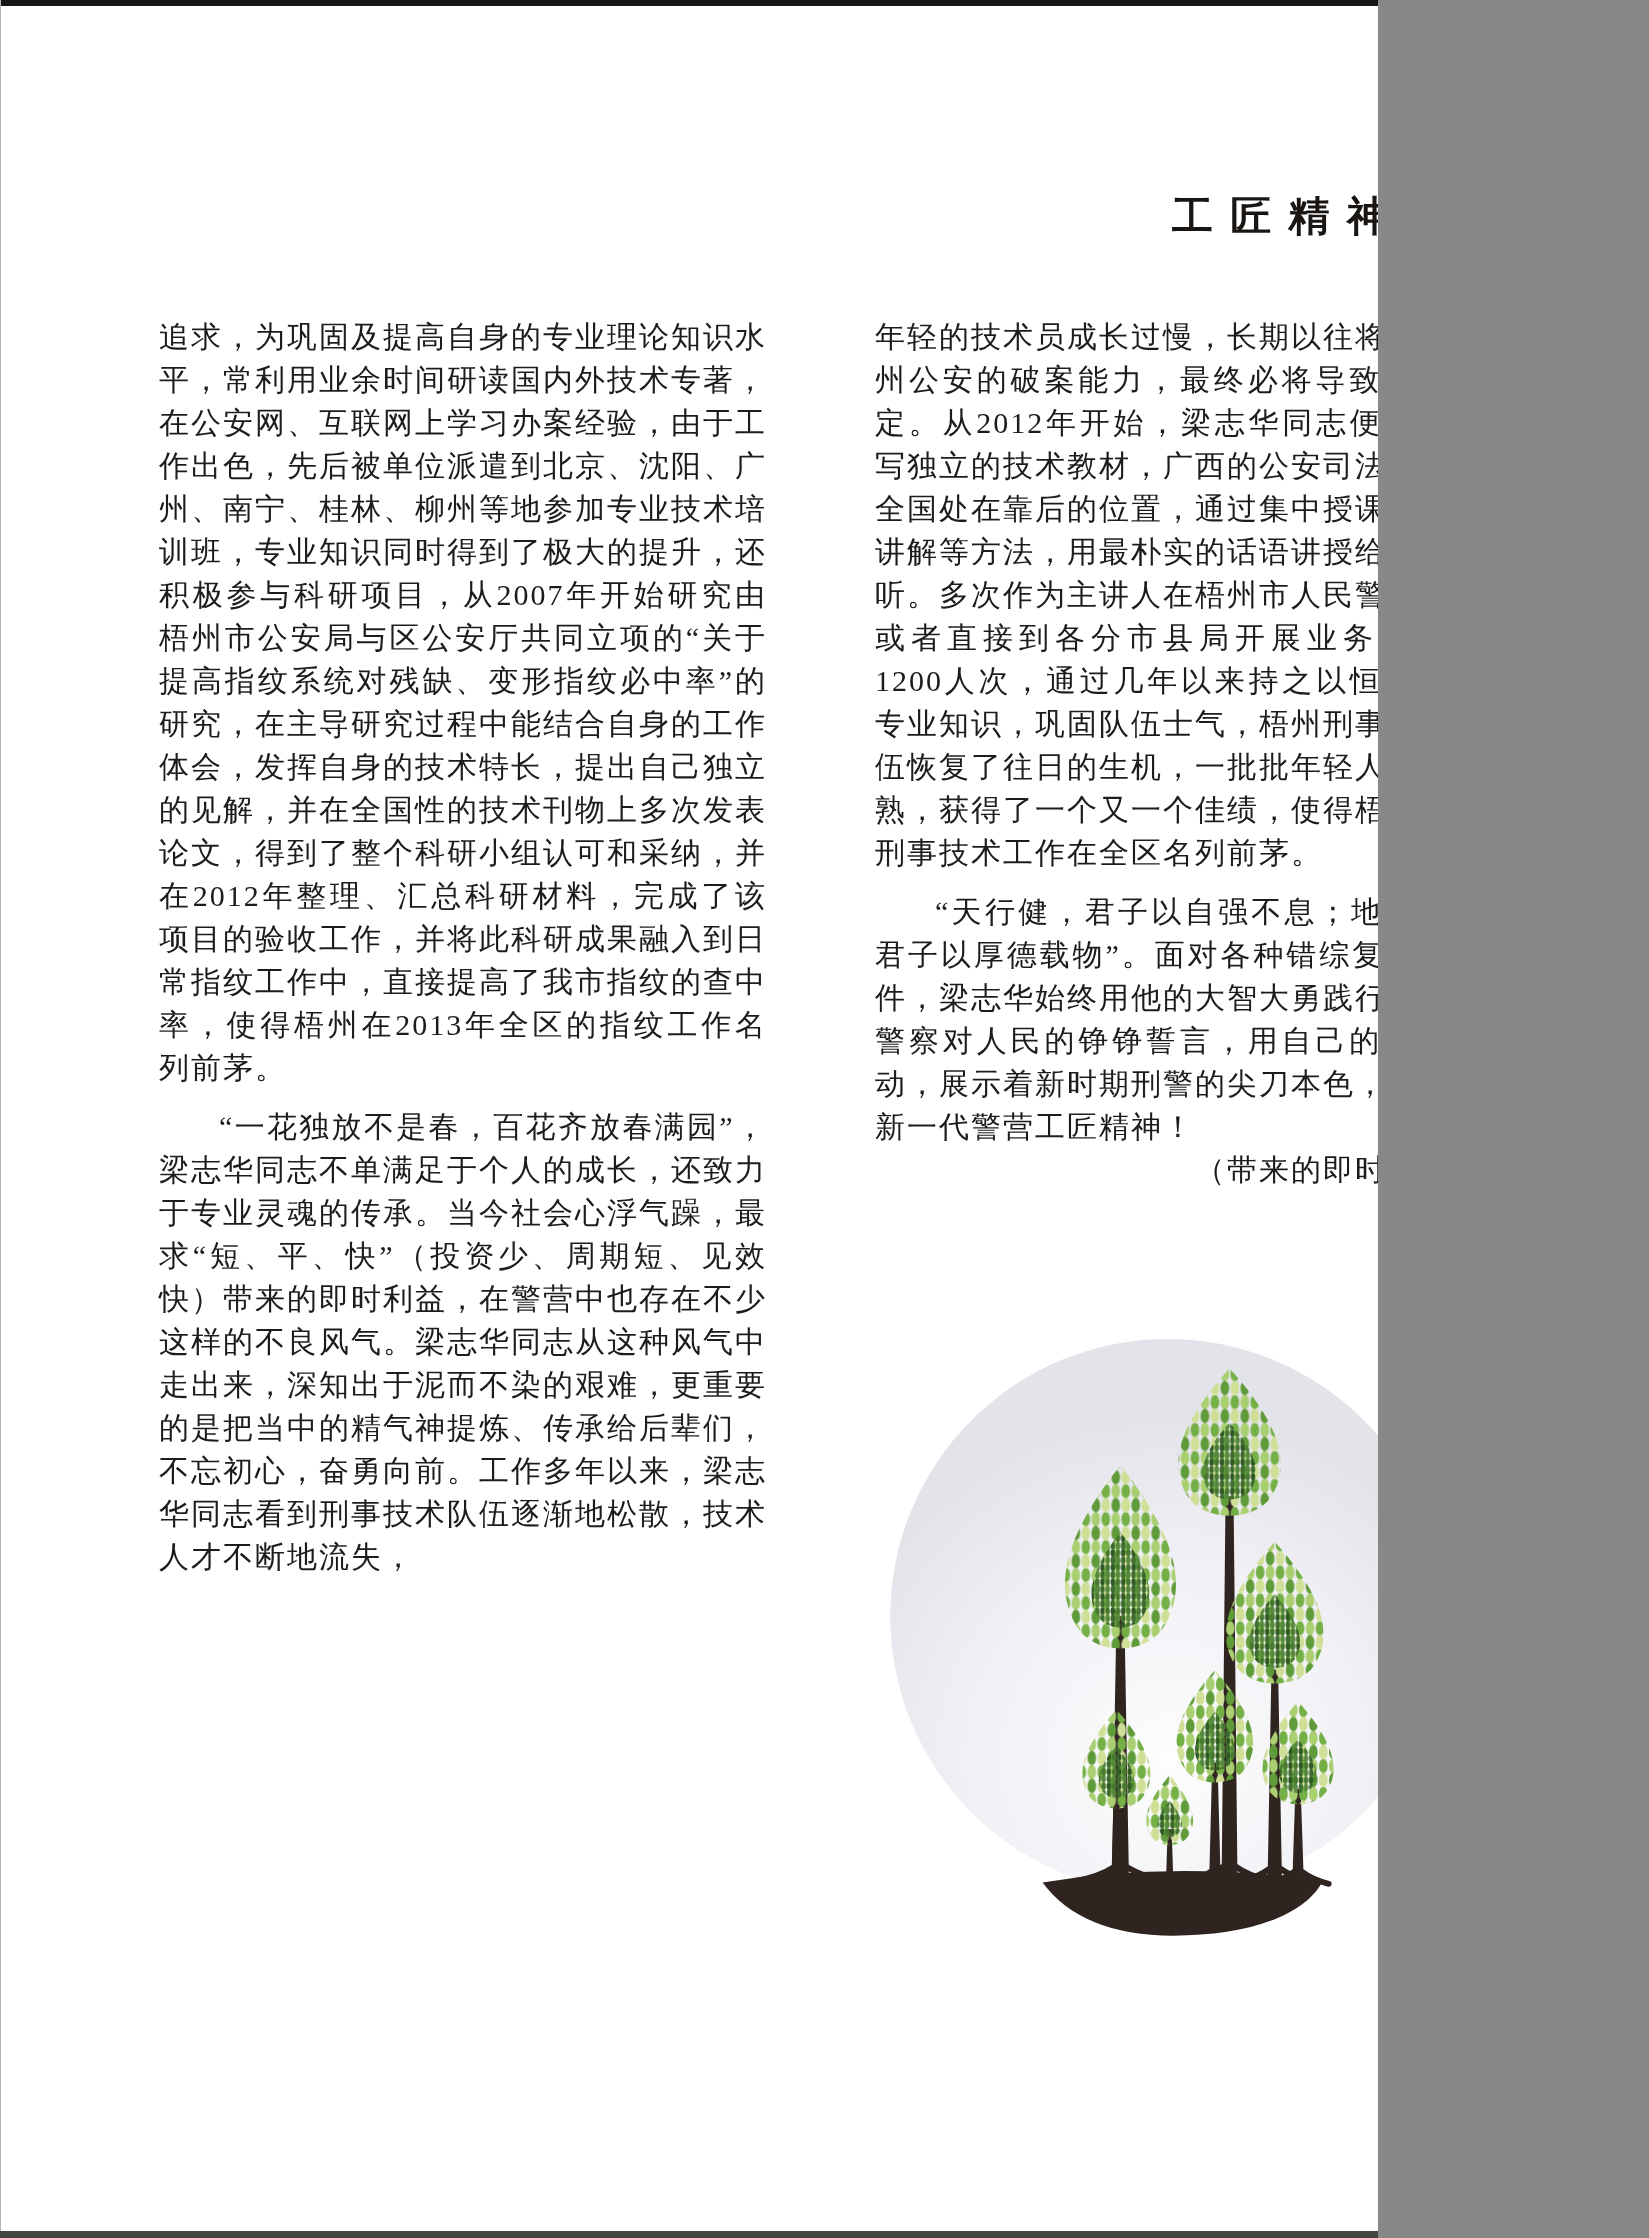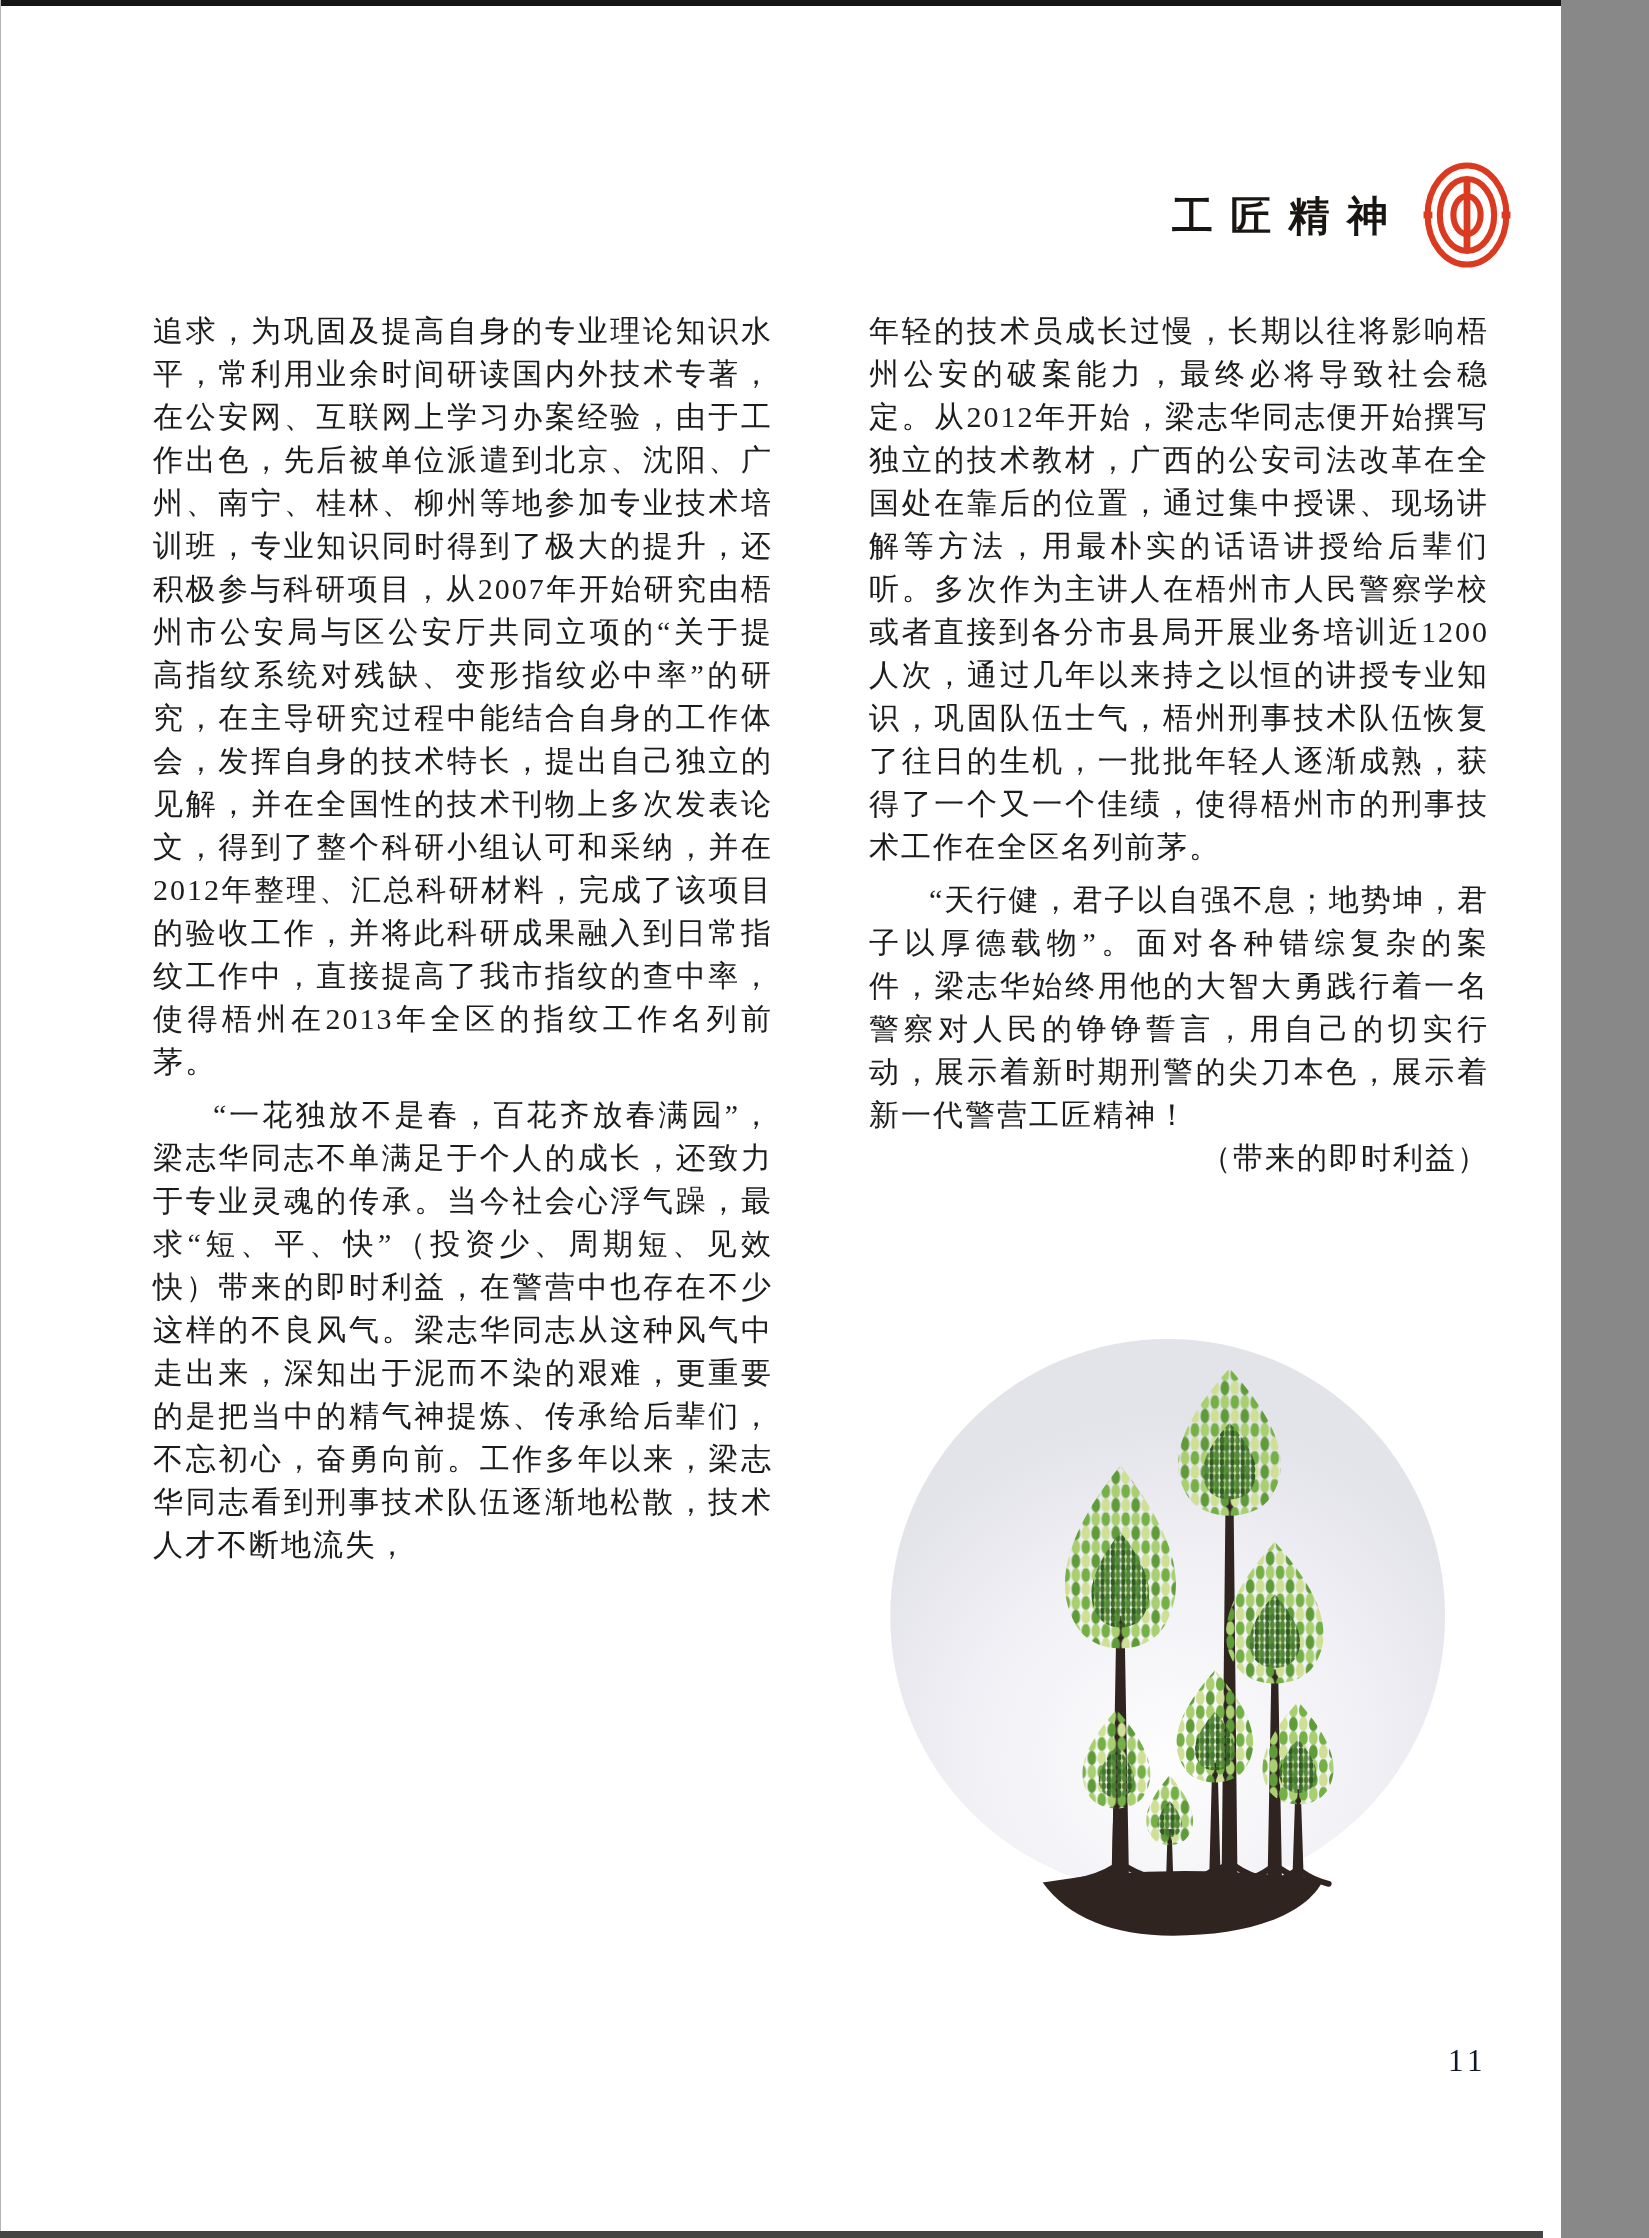--- a/index.html
+++ b/index.html
@@ -1,18 +1,18 @@
 <!DOCTYPE html>
 <html style="--background: #e3e3ea; --leaf_a: #74b046; --leaf_b: #a9cf70; --leaf_c: #cfe096; --leaf_d: #5f9c39; --dark_a: #3e6b2e; --dark_b: #55883c; --dark_c: #2f5a23; --dark_d: #47782f; --trunk: #2f2420; --top_bar: #161616; --bottom_bar: #454543; --side_line: #4b4b4b; --logo: #d93a20;font-size:10.6px"><head>
 <meta charset="utf-8">
 <style>
   html,body{margin:0;padding:0;background:#888;}
   .page{
     position:relative;
-    width:1561px;height:2239px;
+    width:1378px;height:2239px;
     background:#ffffff;
     overflow:hidden;
     font-family:"Liberation Serif","DejaVu Serif",serif;
     color:#1c1c1c;
   }
   
   .edge-top{position:absolute;left:0;top:0;width:1650px;height:6px;background:var(--top_bar,#161616);}
   .edge-bottom{position:absolute;left:0;top:2231px;width:1543px;height:7.3px;background:var(--bottom_bar,#454543);}
   .edge-right{position:absolute;left:1647px;top:0;width:2.7px;height:2239px;background:var(--side_line,#4b4b4b);}
   .edge-left{position:absolute;left:0;top:0;width:1.3px;height:2239px;background:#b5b5b5;}
@@ -30,21 +30,21 @@
 
   
   .column{
     position:absolute;top:299px;width:640px;
     font-size:30px;line-height:43px;letter-spacing:2px;
     text-align:justify;text-justify:inter-character;
     font-kerning:none;
   }
   .column.left{left:143px;}
   .column.right{left:859px;}
-  .column p{margin:10px;padding:0;}
+  .column p{margin:16px;padding:0;}
   .column p.indent{text-indent:2em;font-family:Liberation Serif, serif;}
   .column p.heading{
     font-family:"Liberation Sans","DejaVu Sans",sans-serif;
     font-weight:700;letter-spacing:2.7px;
   }
   .attribution{float:right;}
 
   
   .trees{position:absolute;left:851px;top:1297px;width:632px;height:652px;}
   .wood{fill:var(--trunk,#2f2420);}

